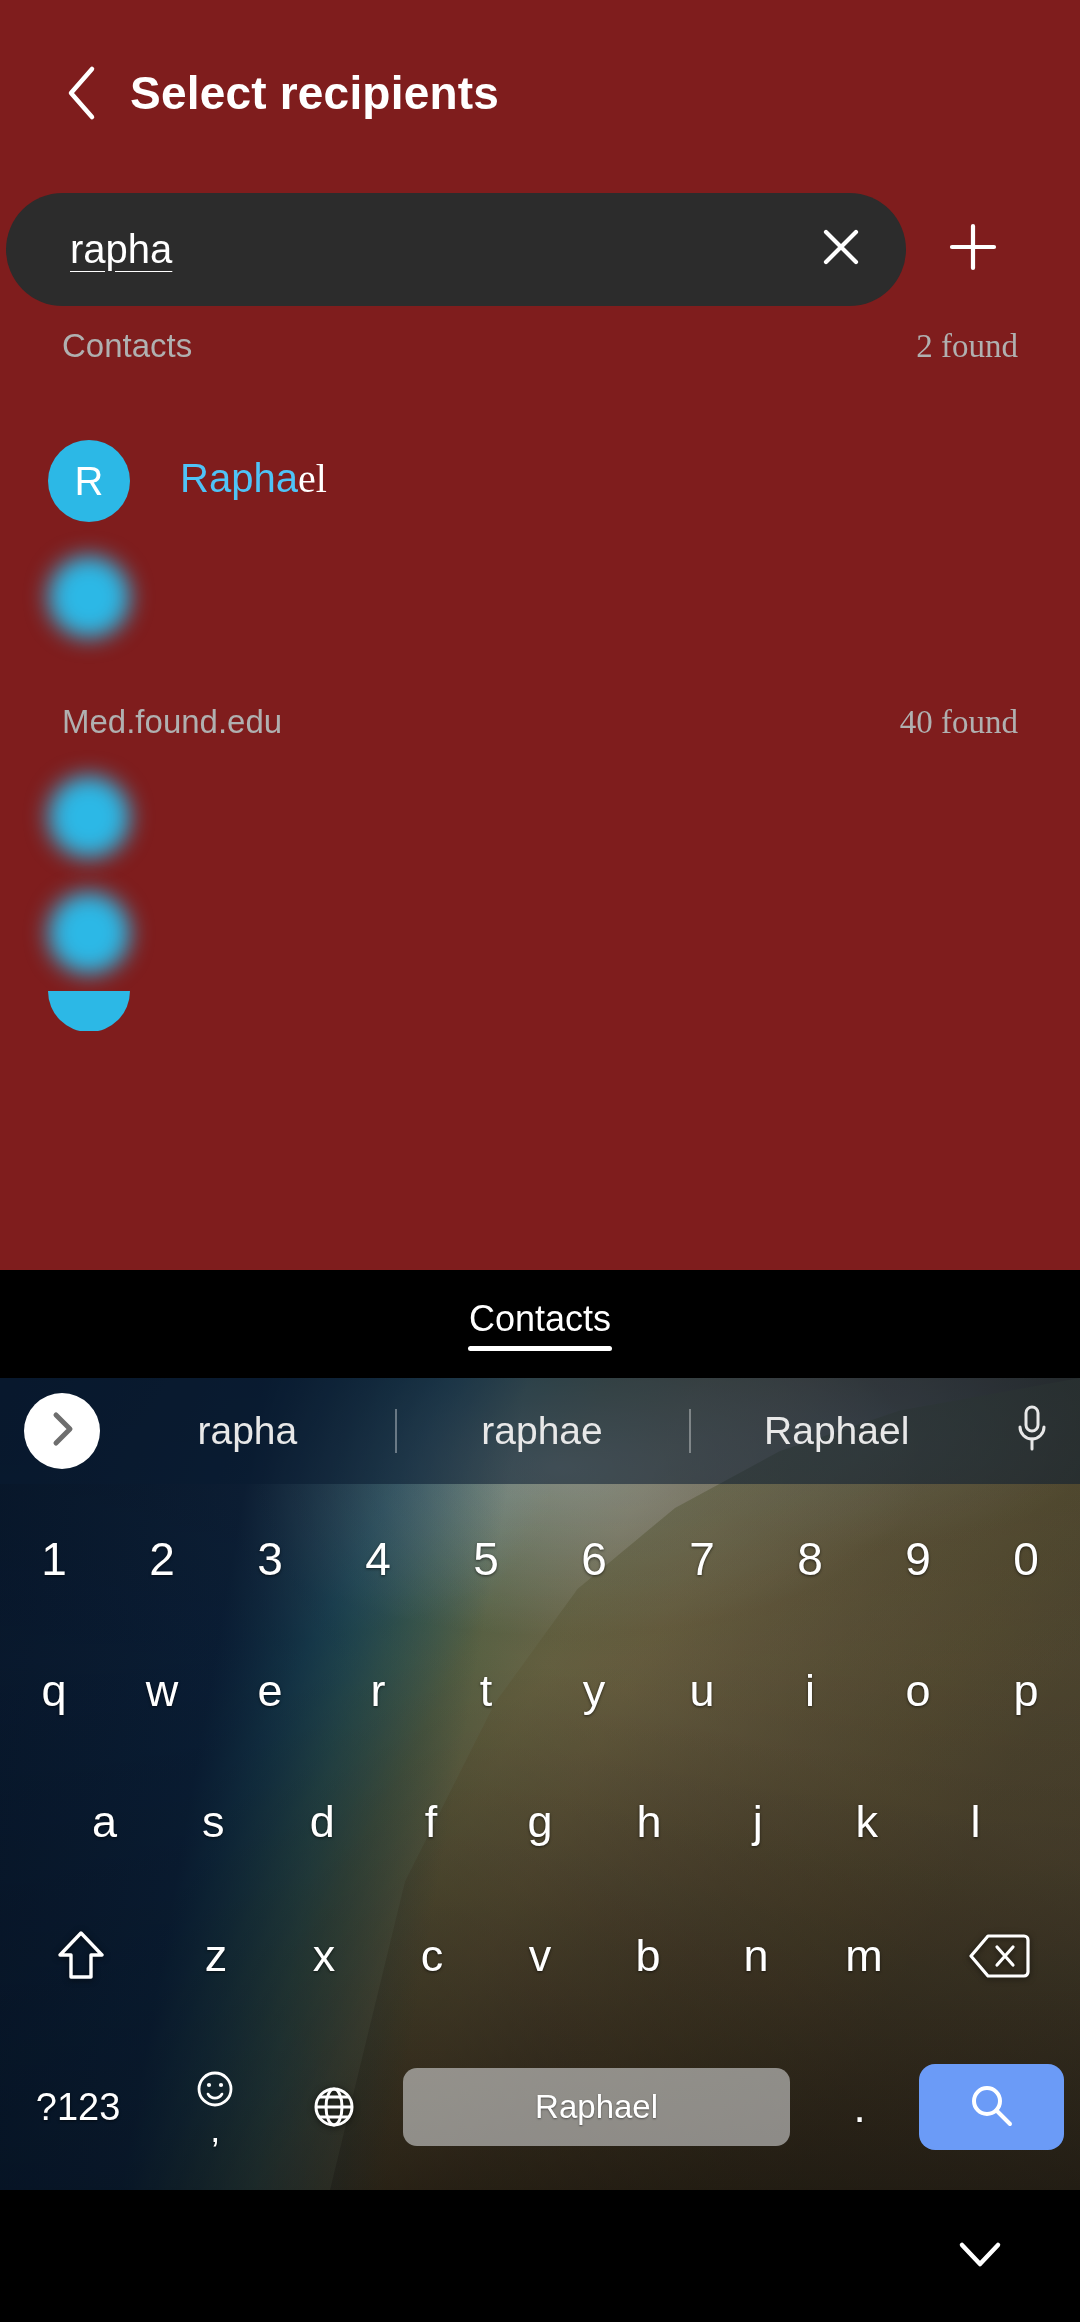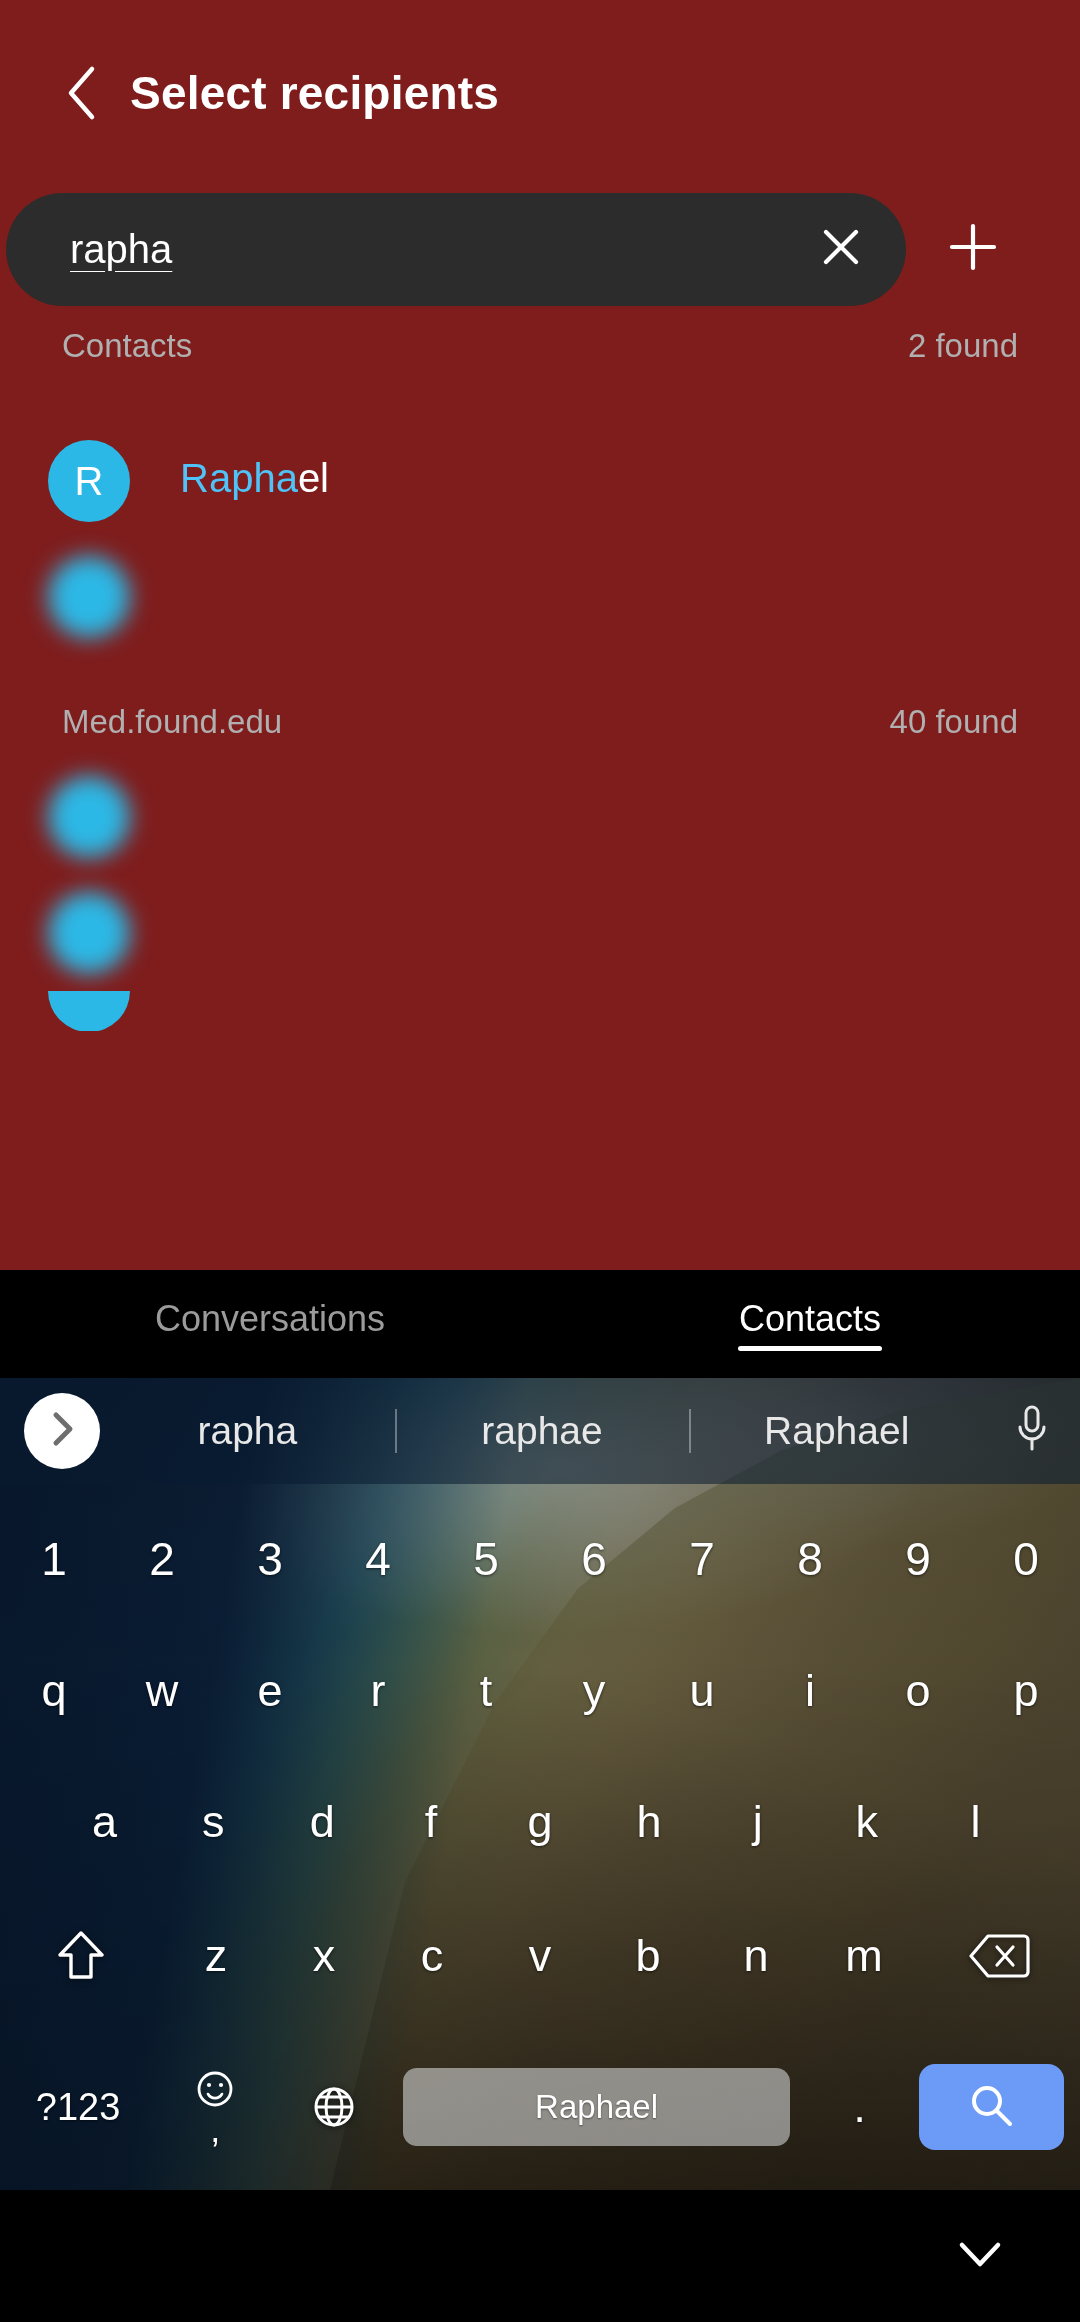--- a/index.html
+++ b/index.html
@@ -111,20 +111,21 @@
     padding: 0 62px 0 62px;
     height: 74px;
   }
   .section-title {
     font-size: 33px;
     color: #b0b0b0;
   }
   .section-count {
     font-size: 33px;
     color: #b0b0b0;
+    font-family: Liberation Serif, serif;
   }
   .contact-row {
     display: flex;
     align-items: center;
     padding: 0 0 0 48px;
     height: 116px;
     position: relative;
   }
   .avatar {
     width: 82px;
@@ -144,21 +145,21 @@
     flex-direction: column;
     justify-content: center;
     min-width: 0;
   }
   .contact-name {
     font-size: 40px;
     line-height: 1.18;
     white-space: nowrap;
   }
   .contact-name .hl { color: #4fc3f7; }
-  .contact-name .rest { color: #ffffff; }
+  .contact-name .rest { color: #ffffff; font-family: Liberation Serif, serif; }
   .contact-sub {
     font-size: 32px;
     color: #8a8a8a;
     line-height: 1.2;
     margin-top: 4px;
   }
   
   .redacted .avatar { filter: blur(11px); }
   .redacted .contact-info { filter: blur(11px); }
   .redacted .contact-name { color: #6d6d6d; }
@@ -467,24 +468,20 @@
         <div class="contact-sub"></div>
       </div>
     </div>
 
     <div class="contact-row" style="overflow:hidden;height:40px;">
       <div class="avatar" style="margin-top:-40px;"></div>
     </div>
   </div>
 
   <div class="tab-bar">
-    <div class="tab">
-      <div class="tab-label">Conversations</div>
-      <div class="tab-underline"></div>
-    </div>
     <div class="tab active">
       <div class="tab-label">Contacts</div>
       <div class="tab-underline"></div>
     </div>
   </div>
 
   <div class="keyboard">
     <div class="kb-bg"></div>
     <div class="kb-bg-ridge"></div>
     <div class="kb-bg-cliff"></div>

